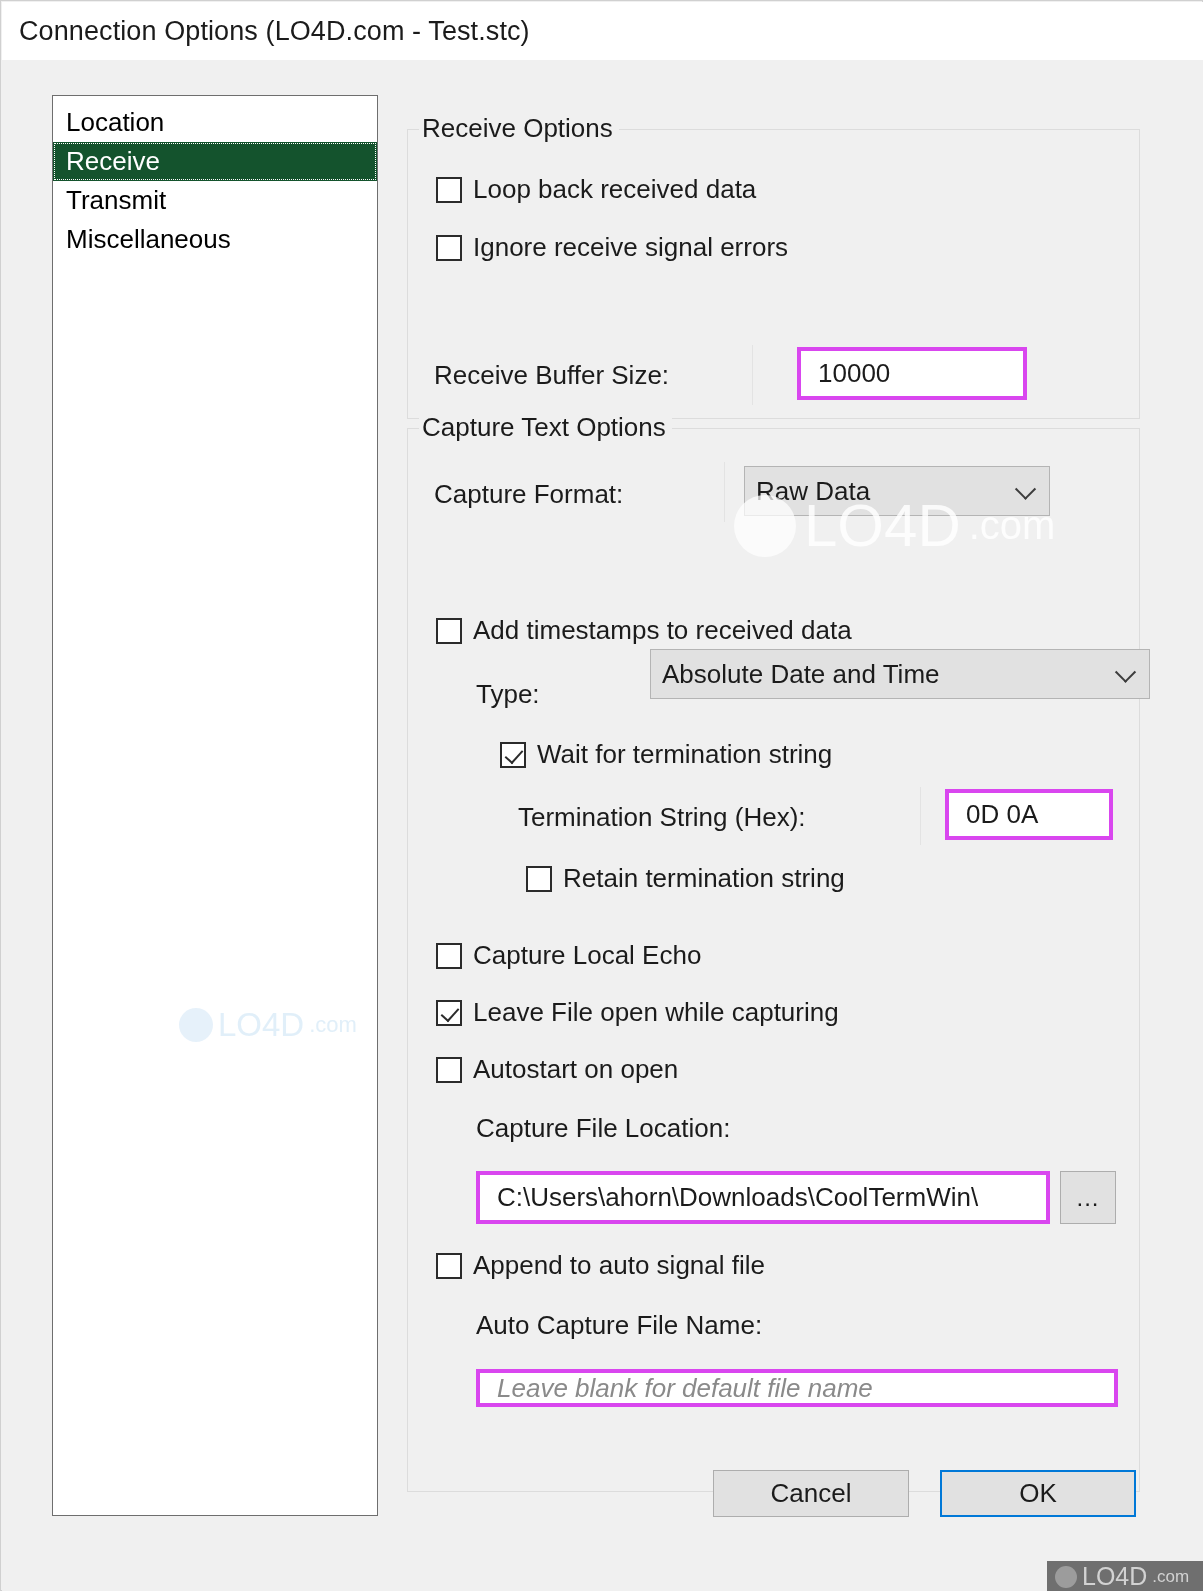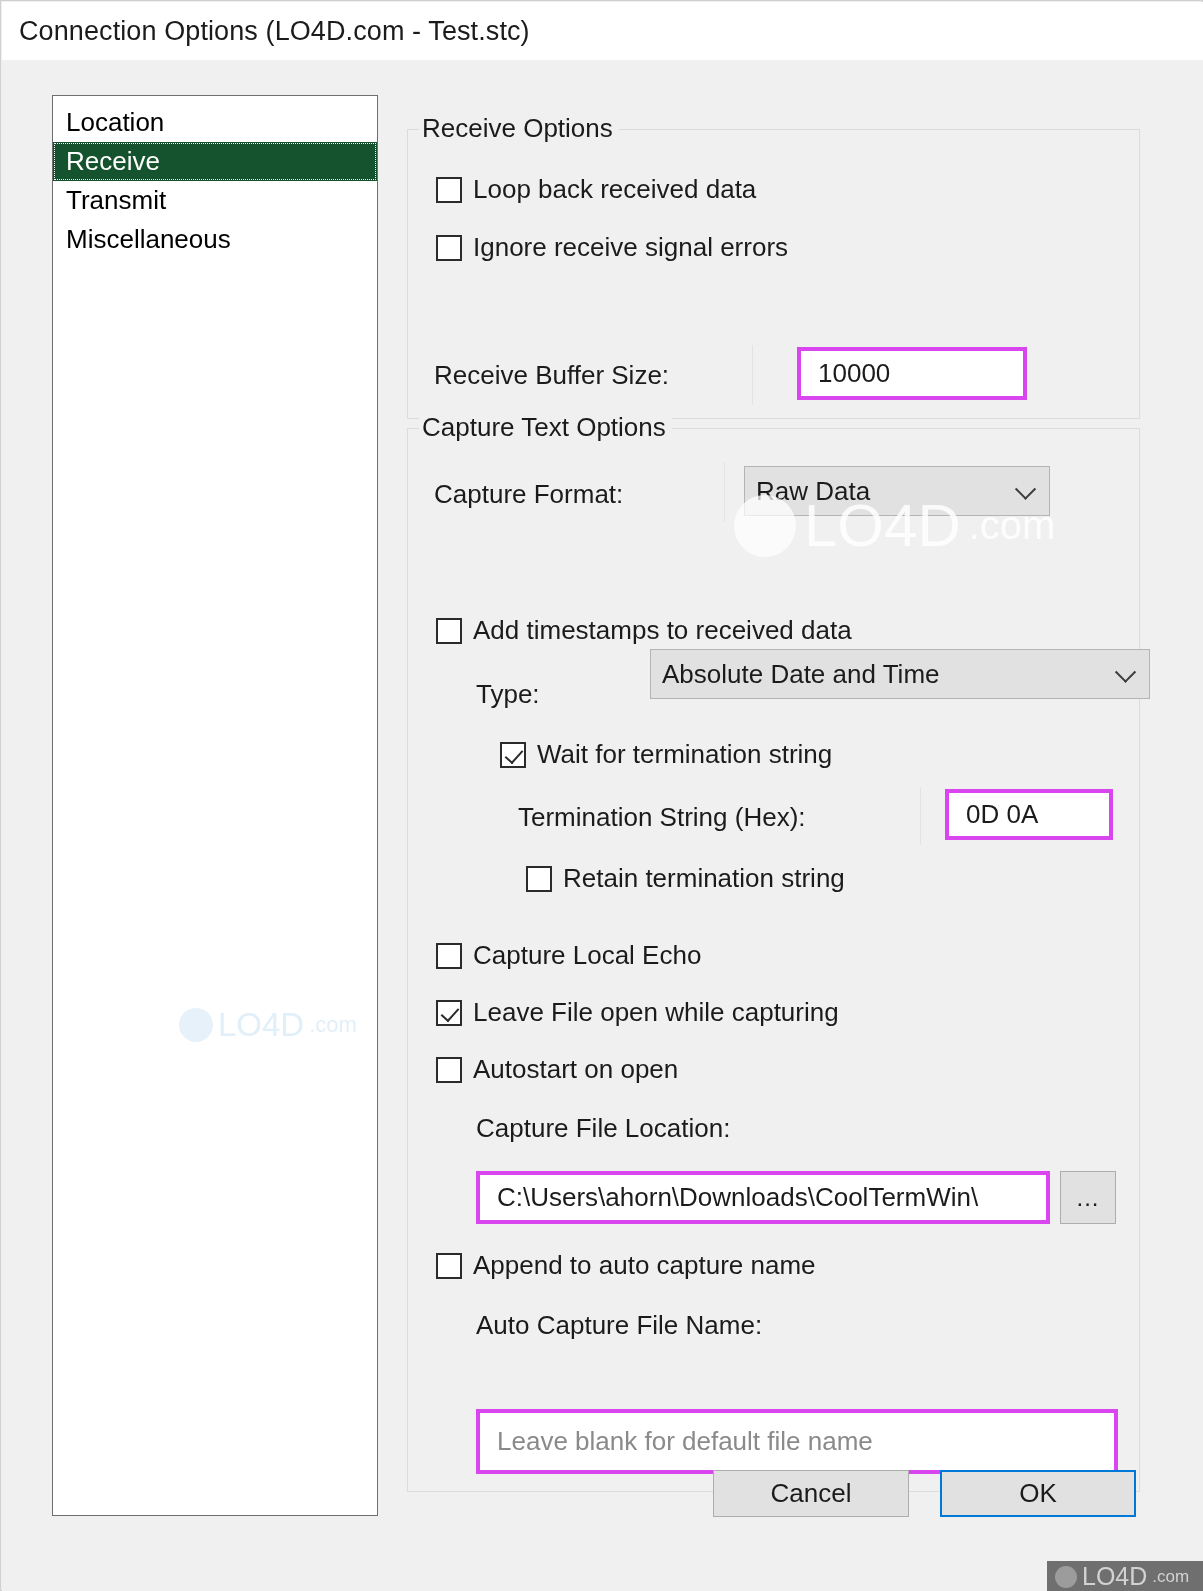--- a/index.html
+++ b/index.html
@@ -267,25 +267,25 @@
         <span class="cb"></span>
         <span class="cb-label">Autostart on open</span>
       </div>
 
       <div class="lbl" style="position:absolute; left:68px; top:684px;">Capture File Location:</div>
       <div class="textbox" style="position:absolute; left:68px; top:742px; width:574px; height:53px;">C:\Users\ahorn\Downloads\CoolTermWin\</div>
       <div class="btn dots" style="position:absolute; left:652px; top:742px; width:56px; height:53px;">...</div>
 
       <div class="row" style="left:28px; top:821px;">
         <span class="cb"></span>
-        <span class="cb-label">Append to auto capture name</span>
+        <span class="cb-label">Append to auto signal file</span>
       </div>
 
       <div class="lbl" style="position:absolute; left:68px; top:881px;">Auto Capture File Name:</div>
-      <div class="textbox placeholder" style="position:absolute; left:68px; top:980px; width:642px; height:65px;">Leave blank for default file name</div>
+      <div class="textbox placeholder" style="position:absolute; left:68px; top:940px; width:642px; height:38px;font-style:italic;">Leave blank for default file name</div>
     </div>
 
     <div class="btn" style="position:absolute; left:711px; top:1410px; width:196px; height:47px;">Cancel</div>
     <div class="btn default" style="position:absolute; left:938px; top:1410px; width:196px; height:47px;">OK</div>
 
   </div>
 
   <div class="wm" id="wm-big">
     <span class="ring"></span>
     <span class="wtext">LO4D</span>

